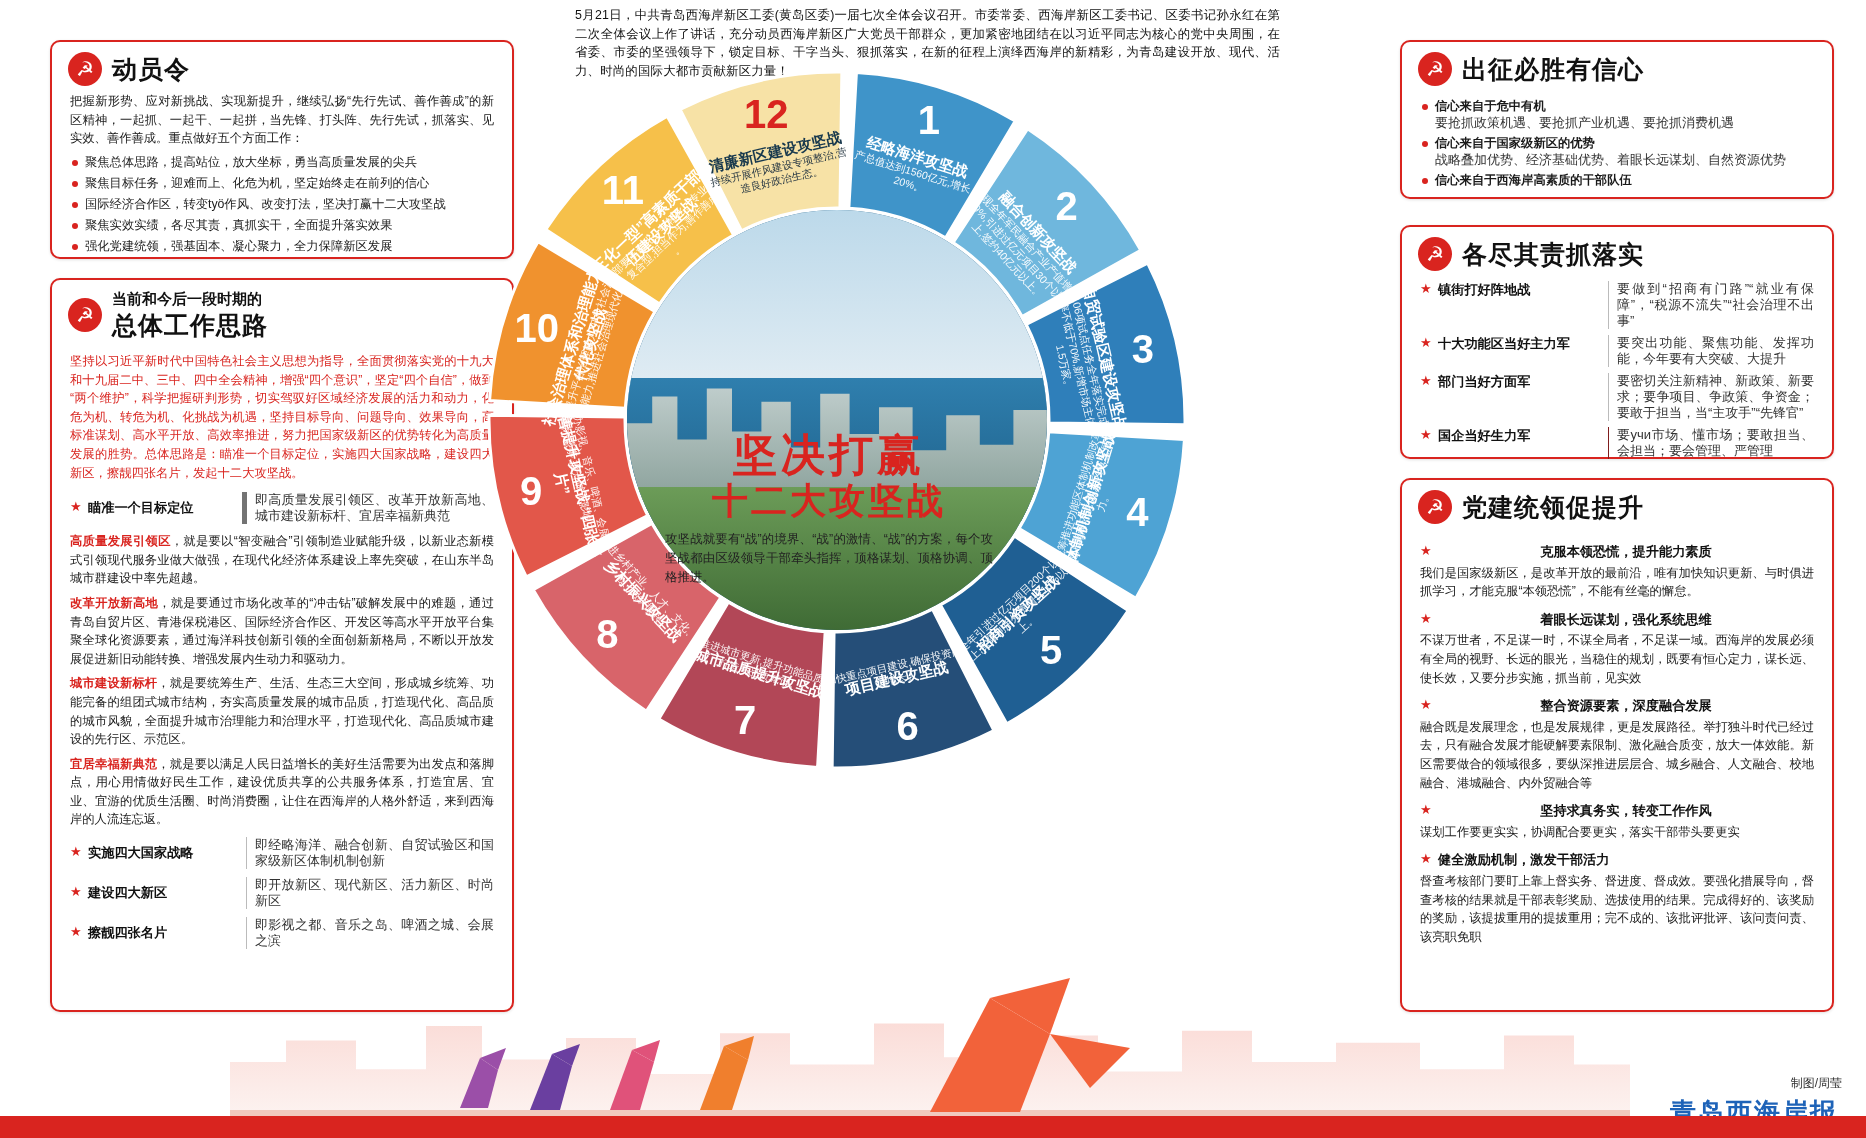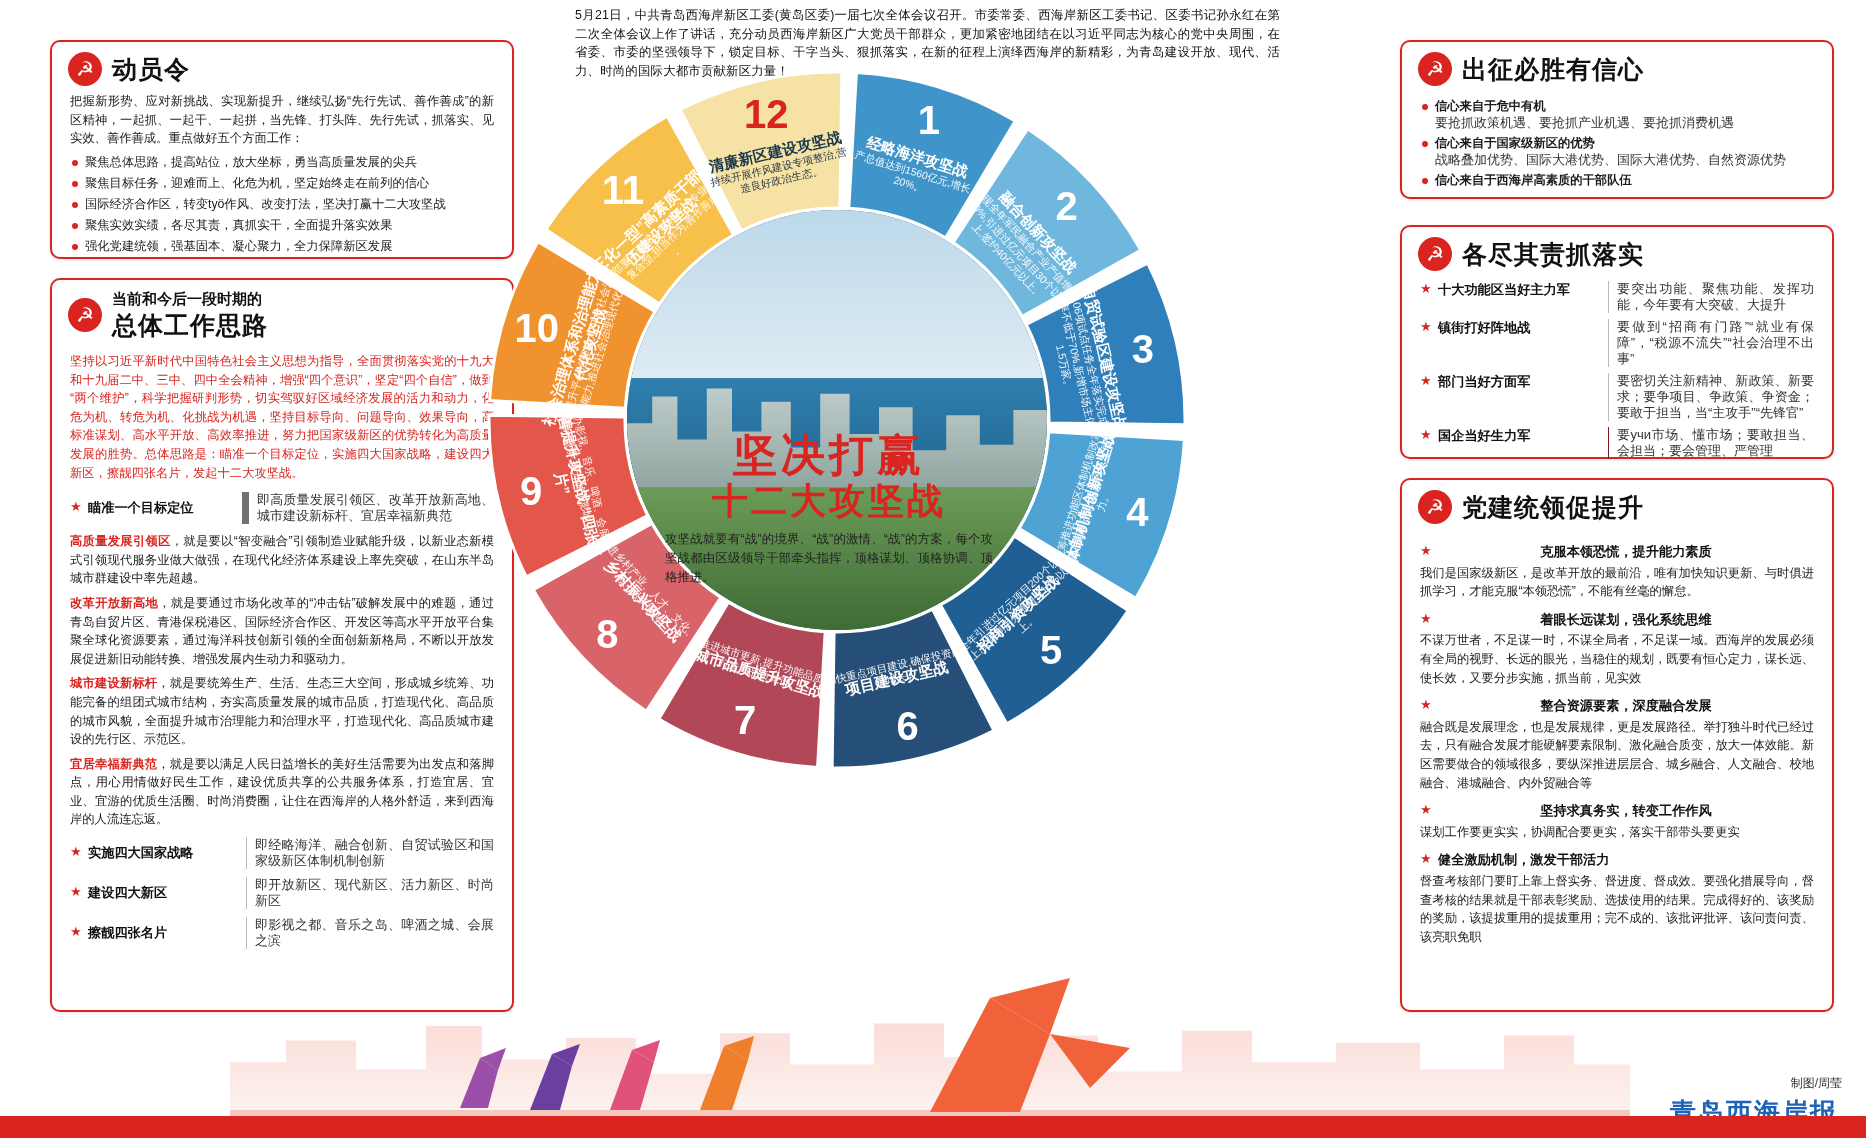--- a/index.html
+++ b/index.html
@@ -110,21 +110,21 @@
     <div>
       <div style="font-size:15px;font-weight:bold;color:#111;">当前和今后一段时期的</div>
       <h2>总体工作思路</h2>
     </div>
   </div>
   <div class="cardbody" style="padding-top:8px;">
     <div class="red">坚持以习近平新时代中国特色社会主义思想为指导，全面贯彻落实党的十九大和十九届二中、三中、四中全会精神，增强“四个意识”，坚定“四个自信”，做到“两个维护”，科学把握研判形势，切实驾驭好区域经济发展的活力和动力，化危为机、转危为机、化挑战为机遇，坚持目标导向、问题导向、效果导向，高标准谋划、高水平开放、高效率推进，努力把国家级新区的优势转化为高质量发展的胜势。总体思路是：瞄准一个目标定位，实施四大国家战略，建设四大新区，擦靓四张名片，发起十二大攻坚战。</div>
 
     <div style="display:flex;gap:4px;margin-top:10px;">
       <div class="starline" style="flex:none;width:150px;">瞄准一个目标定位</div>
-      <div class="subnote" style="border-left:7px solid #737373;padding-left:8px;">即高质量发展引领区、改革开放新高地、城市建设新标杆、宜居幸福新典范</div>
+      <div class="subnote" style="border-left:5px solid #737373;padding-left:8px;">即高质量发展引领区、改革开放新高地、城市建设新标杆、宜居幸福新典范</div>
     </div>
 
     <div style="margin-top:8px;">
       <p style="margin:6px 0;"><span class="red bold">高质量发展引领区</span><span>，就是要以“智变融合”引领制造业赋能升级，以新业态新模式引领现代服务业做大做强，在现代化经济体系建设上率先突破，在山东半岛城市群建设中率先超越。</span></p>
       <p style="margin:6px 0;"><span class="red bold">改革开放新高地</span><span>，就是要通过市场化改革的“冲击钻”破解发展中的难题，通过青岛自贸片区、青港保税港区、国际经济合作区、开发区等高水平开放平台集聚全球化资源要素，通过海洋科技创新引领的全面创新新格局，不断以开放发展促进新旧动能转换、增强发展内生动力和驱动力。</span></p>
       <p style="margin:6px 0;"><span class="red bold">城市建设新标杆</span><span>，就是要统筹生产、生活、生态三大空间，形成城乡统筹、功能完备的组团式城市结构，夯实高质量发展的城市品质，打造现代化、高品质的城市风貌，全面提升城市治理能力和治理水平，打造现代化、高品质城市建设的先行区、示范区。</span></p>
       <p style="margin:6px 0;"><span class="red bold">宜居幸福新典范</span><span>，就是要以满足人民日益增长的美好生活需要为出发点和落脚点，用心用情做好民生工作，建设优质共享的公共服务体系，打造宜居、宜业、宜游的优质生活圈、时尚消费圈，让住在西海岸的人格外舒适，来到西海岸的人流连忘返。</span></p>
     </div>
 
     <div style="display:flex;gap:8px;margin-top:8px;align-items:center;">
@@ -151,45 +151,45 @@
     <h2>出征必胜有信心</h2>
   </div>
   <div class="cardbody">
     <ul class="dots">
       <li>
         <span class="bold">信心来自于危中有机</span>
         <div class="subnote">要抢抓政策机遇、要抢抓产业机遇、要抢抓消费机遇</div>
       </li>
       <li>
         <span class="bold">信心来自于国家级新区的优势</span>
-        <div class="subnote">战略叠加优势、国际大港优势、国际大港优势、自然资源优势</div>
+        <div class="subnote">战略叠加优势、经济基础优势、着眼长远谋划、自然资源优势</div>
       </li>
       <li>
         <span class="bold">信心来自于西海岸高素质的干部队伍</span>
       </li>
     </ul>
   </div>
 </div>
 
 <div class="card" style="left:1400px;top:225px;width:430px;height:230px;">
   <div class="cardhead">
     <span class="emblem">
       <span class="bg"></span>
         <span class="mark">☭</span>
     </span>
     <h2>各尽其责抓落实</h2>
   </div>
   <div class="cardbody" style="padding-top:8px;">
     <div style="display:flex;gap:10px;margin-bottom:6px;">
+      <div class="starline" style="flex:none;width:160px;margin:0;">镇街打好阵地战</div>
+      <div class="subnote" style="border-left:1px solid #bbb;padding-left:8px;">要做到“招商有门路”“就业有保障”，“税源不流失”“社会治理不出事”</div>
+    </div>
+    <div style="display:flex;gap:10px;margin-bottom:6px;">
       <div class="starline" style="flex:none;width:160px;margin:0;">十大功能区当好主力军</div>
       <div class="subnote" style="border-left:1px solid #bbb;padding-left:8px;">要突出功能、聚焦功能、发挥功能，今年要有大突破、大提升</div>
-    </div>
-    <div style="display:flex;gap:10px;margin-bottom:6px;">
-      <div class="starline" style="flex:none;width:160px;margin:0;">镇街打好阵地战</div>
-      <div class="subnote" style="border-left:1px solid #bbb;padding-left:8px;">要做到“招商有门路”“就业有保障”，“税源不流失”“社会治理不出事”</div>
     </div>
     <div style="display:flex;gap:10px;margin-bottom:6px;">
       <div class="starline" style="flex:none;width:160px;margin:0;">部门当好方面军</div>
       <div class="subnote" style="border-left:1px solid #bbb;padding-left:8px;">要密切关注新精神、新政策、新要求；要争项目、争政策、争资金；要敢于担当，当“主攻手”“先锋官”</div>
     </div>
     <div style="display:flex;gap:10px;">
       <div class="starline" style="flex:none;width:160px;margin:0;">国企当好生力军</div>
       <div class="subnote" style="border-left:1px solid #7f1d1d;padding-left:8px;">要учи市场、懂市场；要敢担当、会担当；要会管理、严管理</div>
     </div>
   </div>

